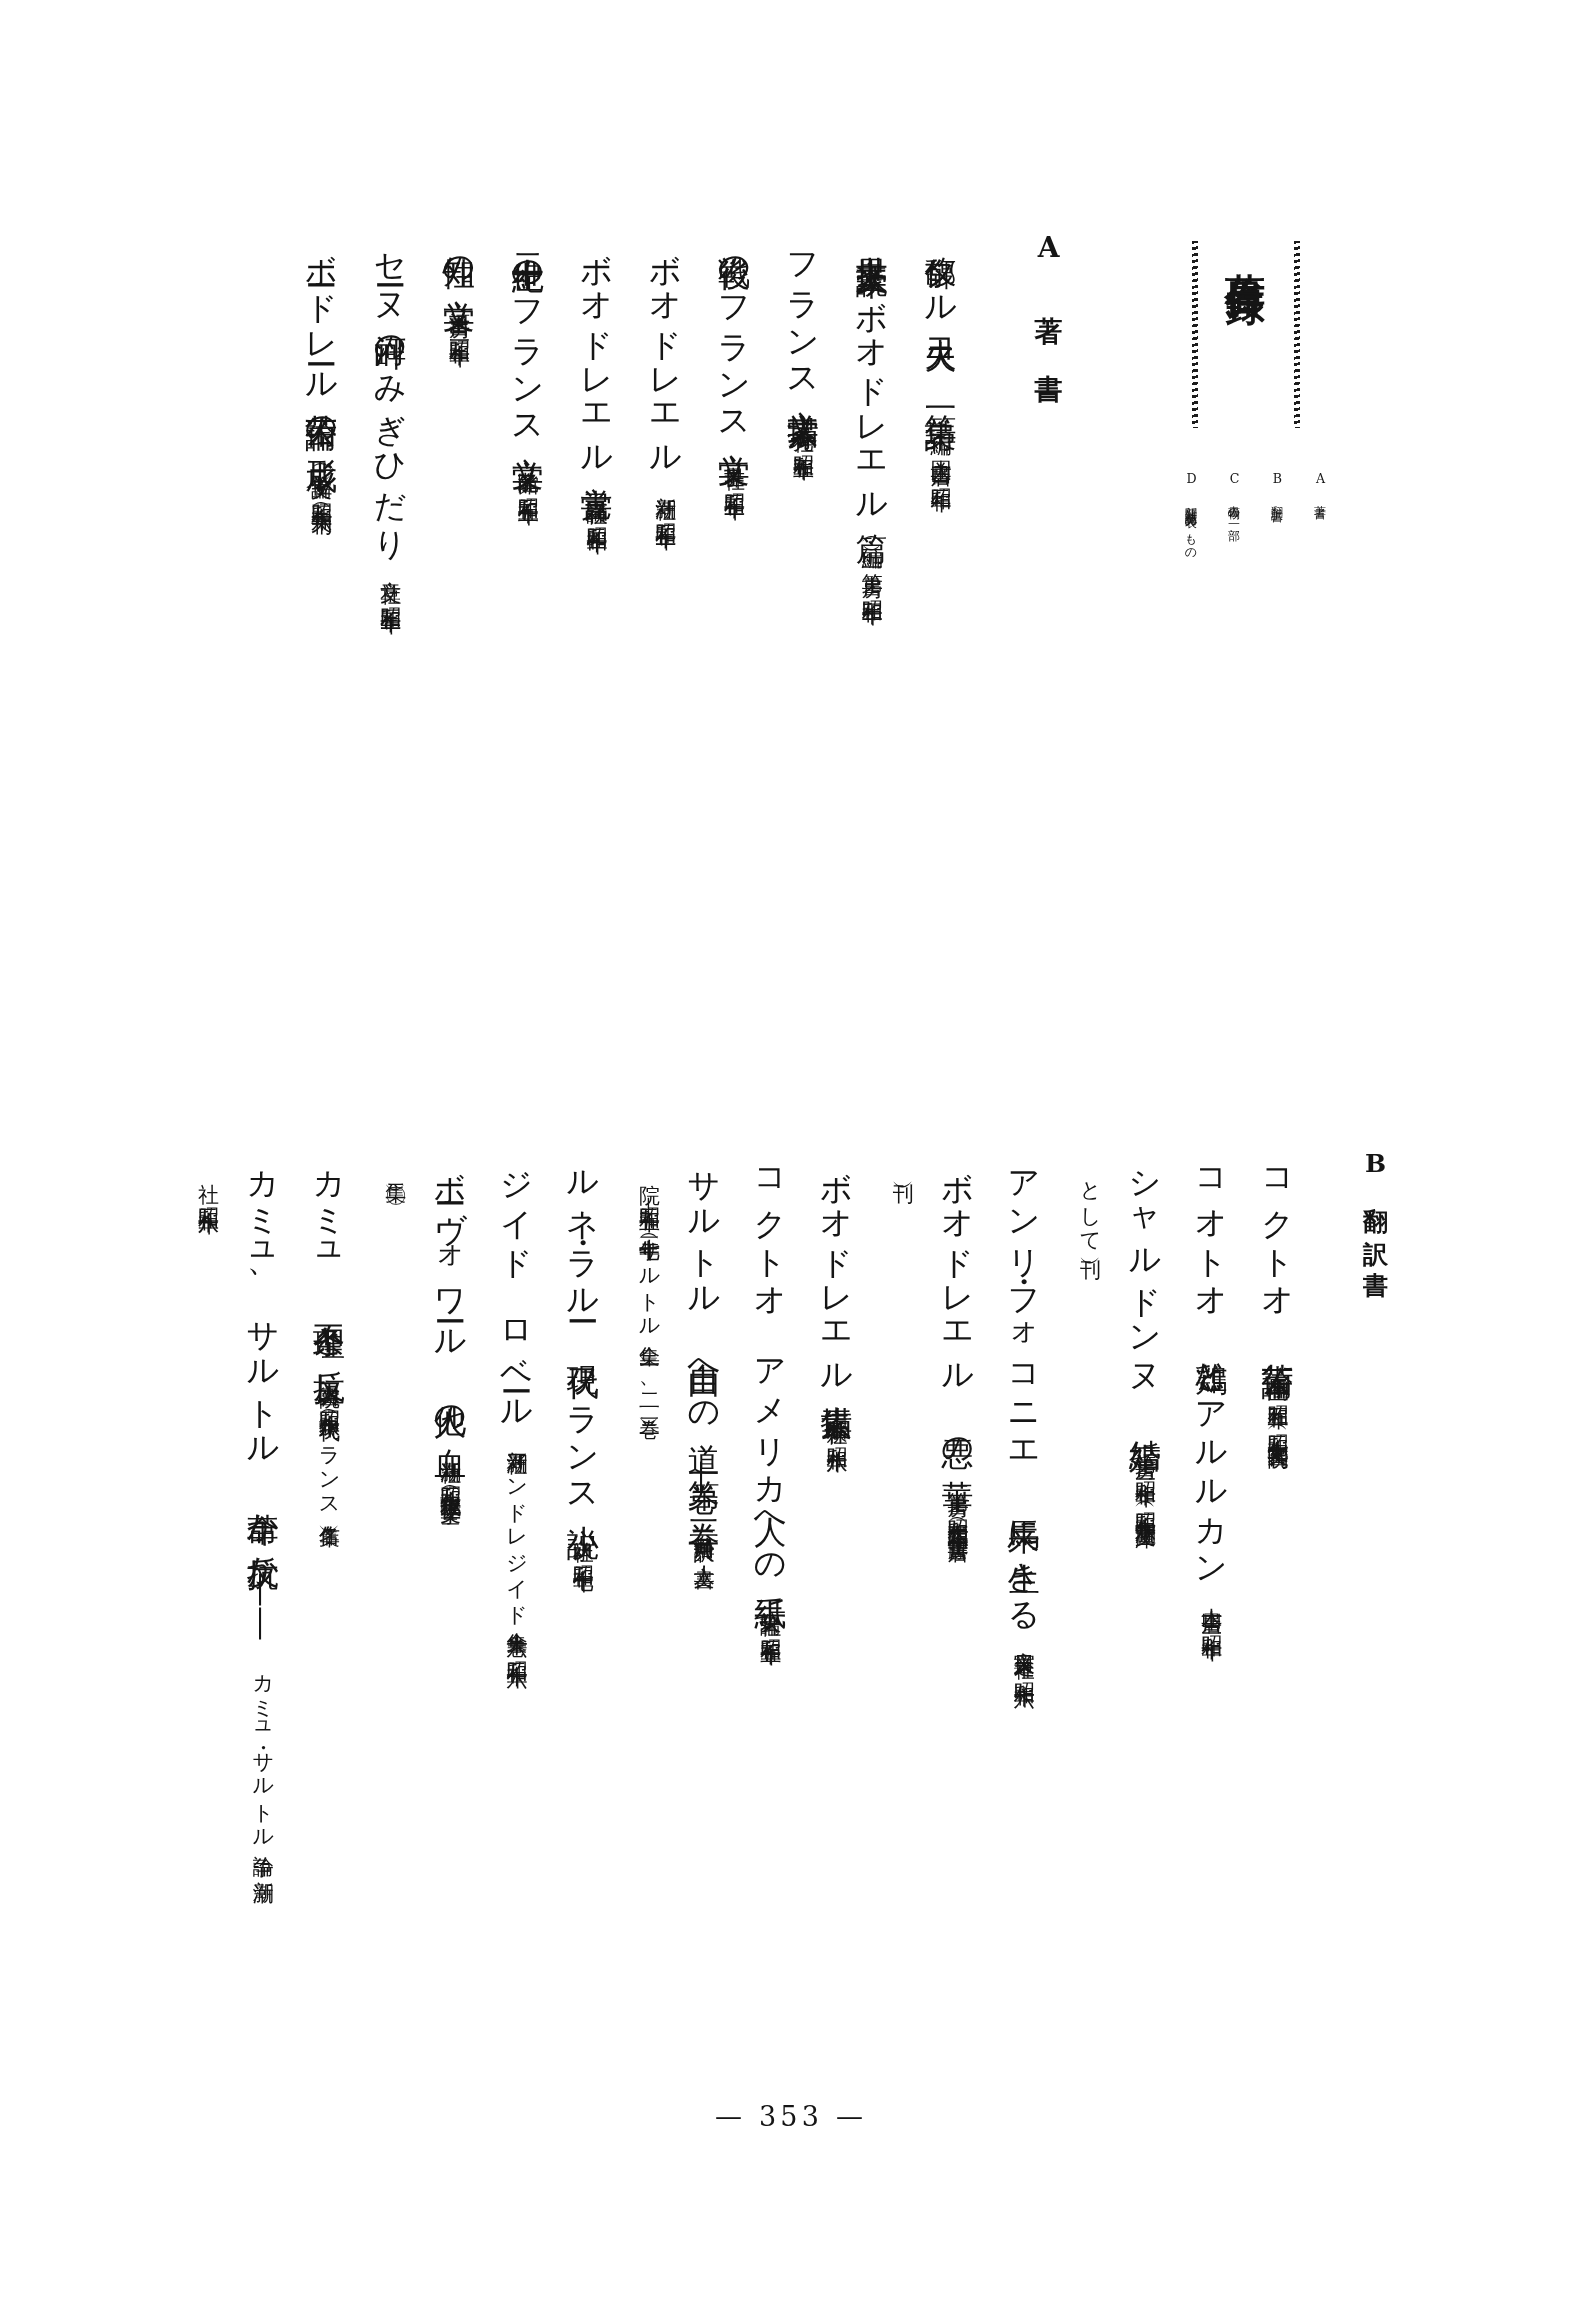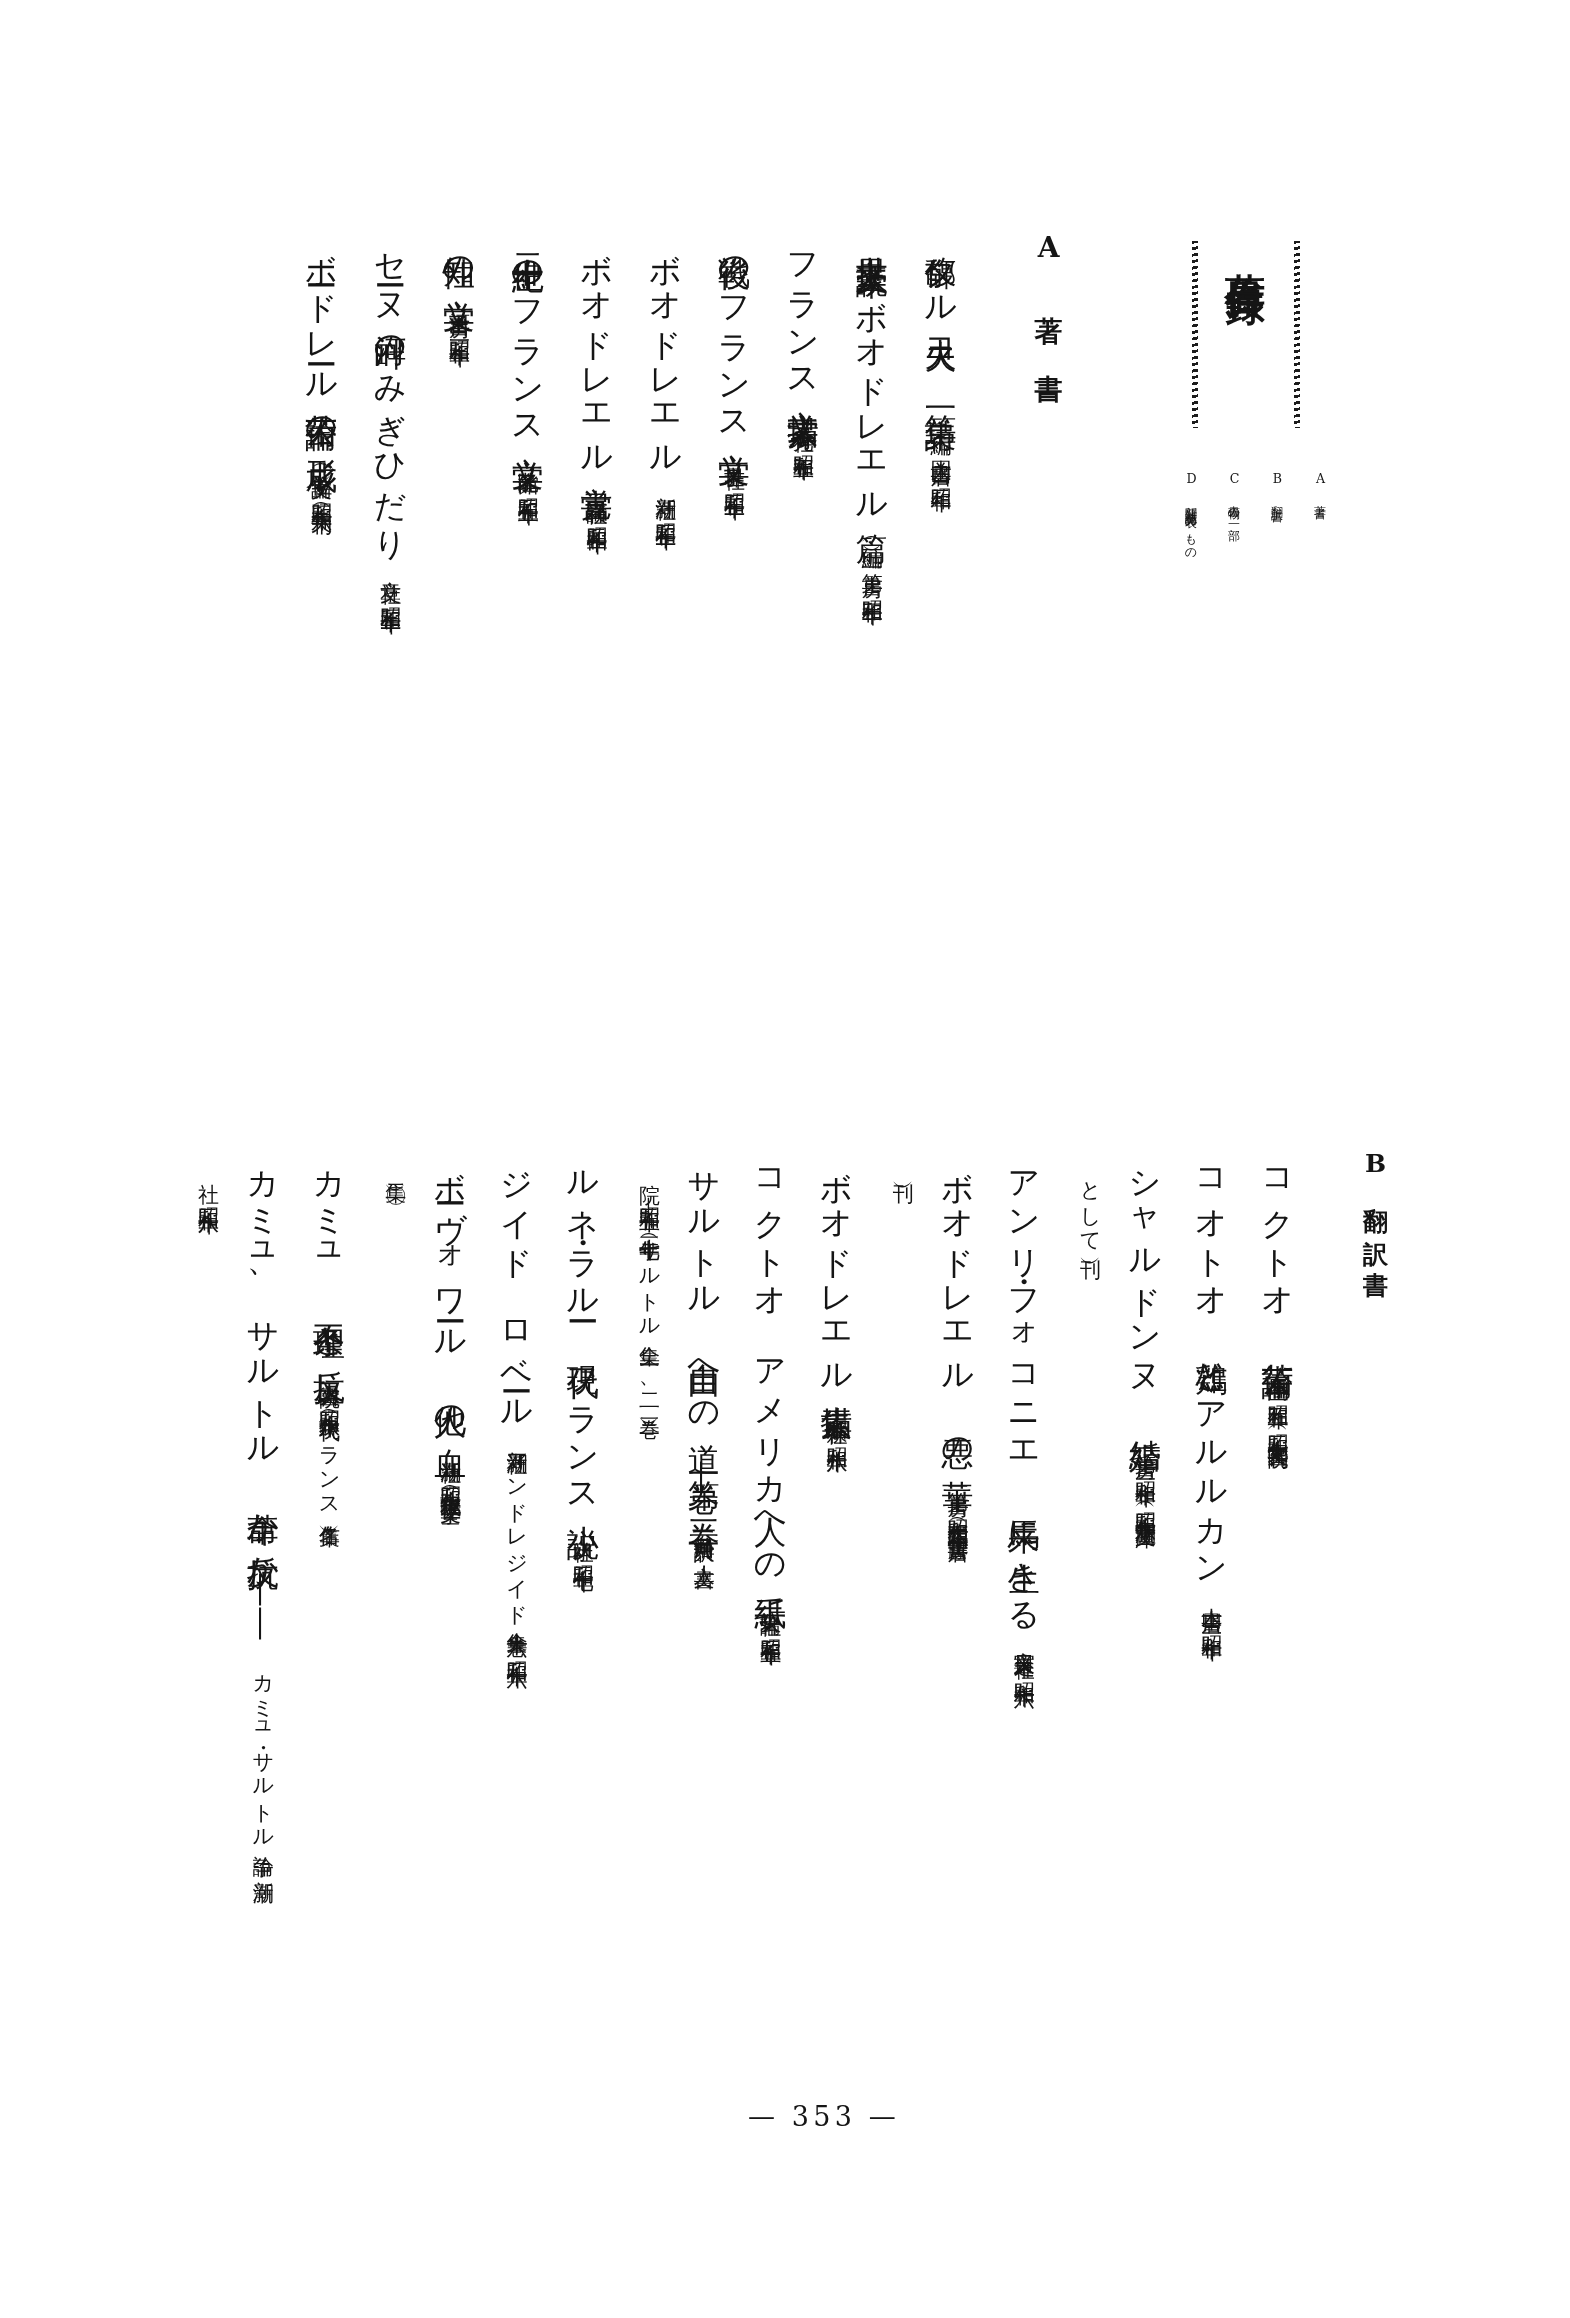--- a/index.html
+++ b/index.html
@@ -40,21 +40,21 @@
   .entry { font-size:32px; line-height:1.15; }
   #sec-a .entry { margin-left:32px; }
   #sec-b .entry { margin-left:29.5px; }
   .line { white-space:nowrap; }
   .line + .line { margin-right:18px; }
   .big   { letter-spacing:2.1px; }
   .small { font-size:21px; letter-spacing:1.4px; margin-top:18px; }
 
   
   #page-number { position:absolute; left:715px; top:2101px; width:185px;
-    text-align:right; font-size:27px; letter-spacing:4.2px; }
+    text-align:left; font-size:27px; letter-spacing:4.2px; }
 </style>
 </head>
 <body>
 
 <div id="title-block">
   <div class="ornament"></div>
   <div id="page-title">著作目録</div>
   <div class="ornament"></div>
 </div>
 

